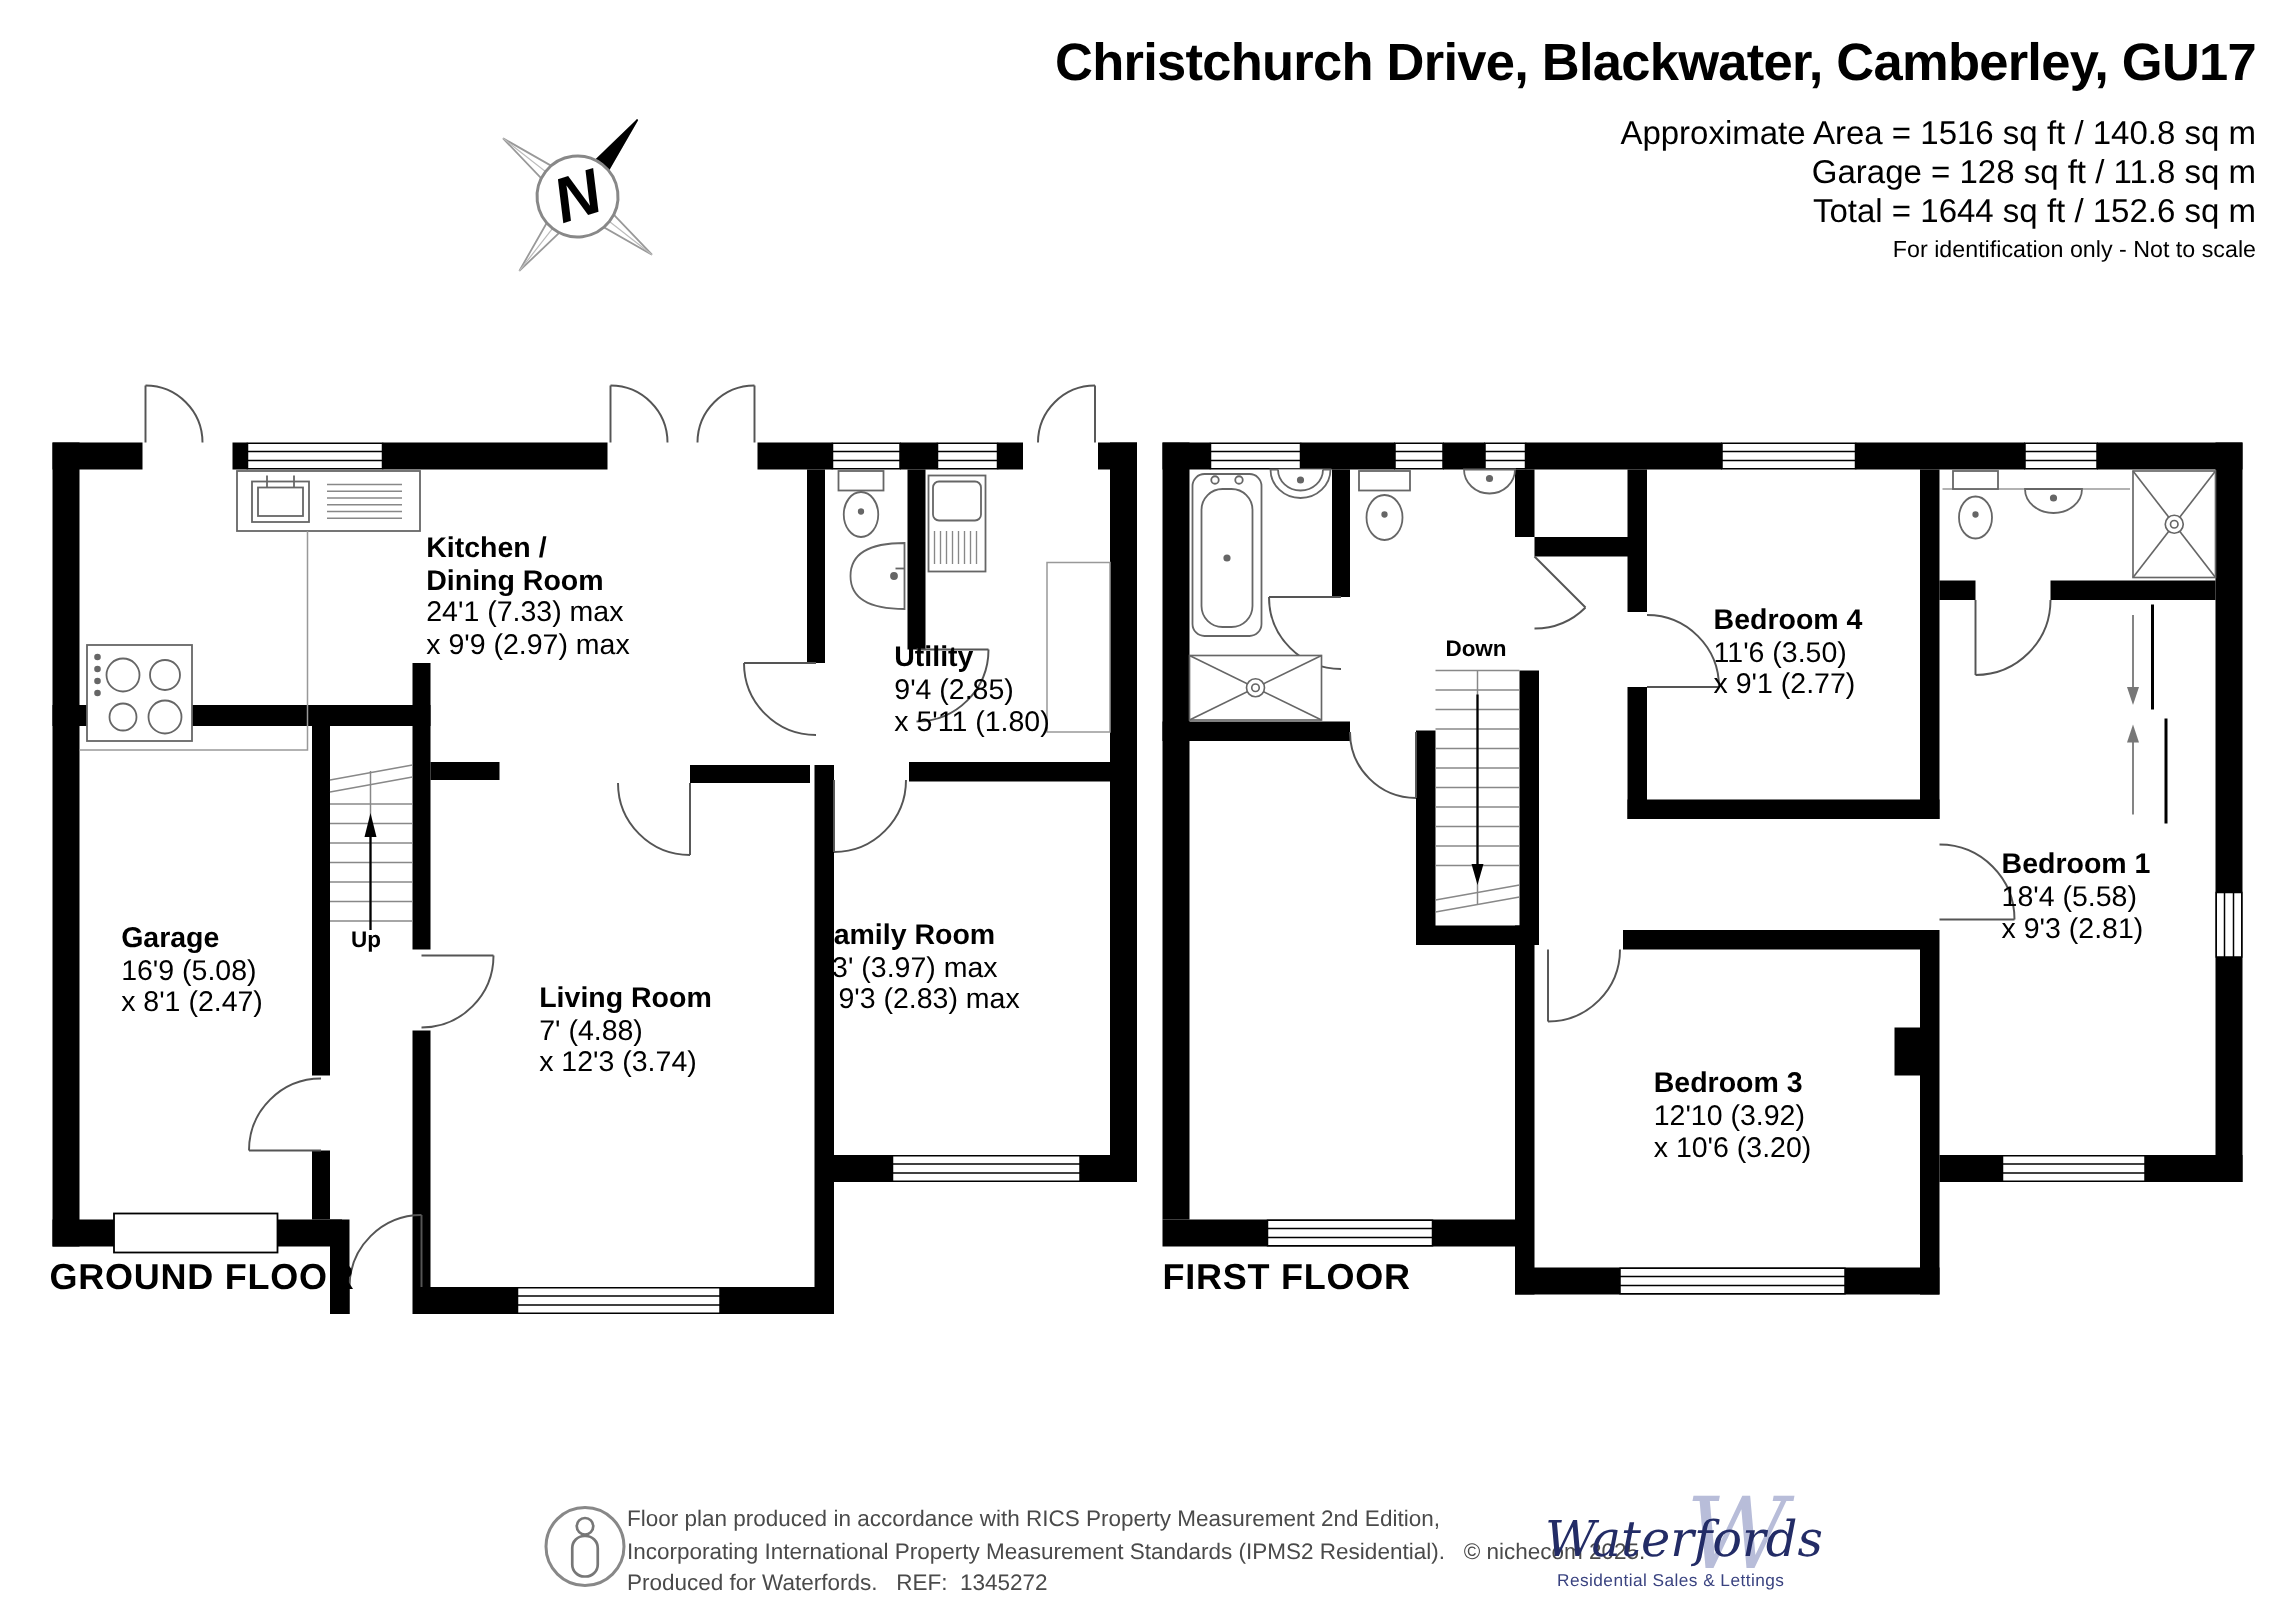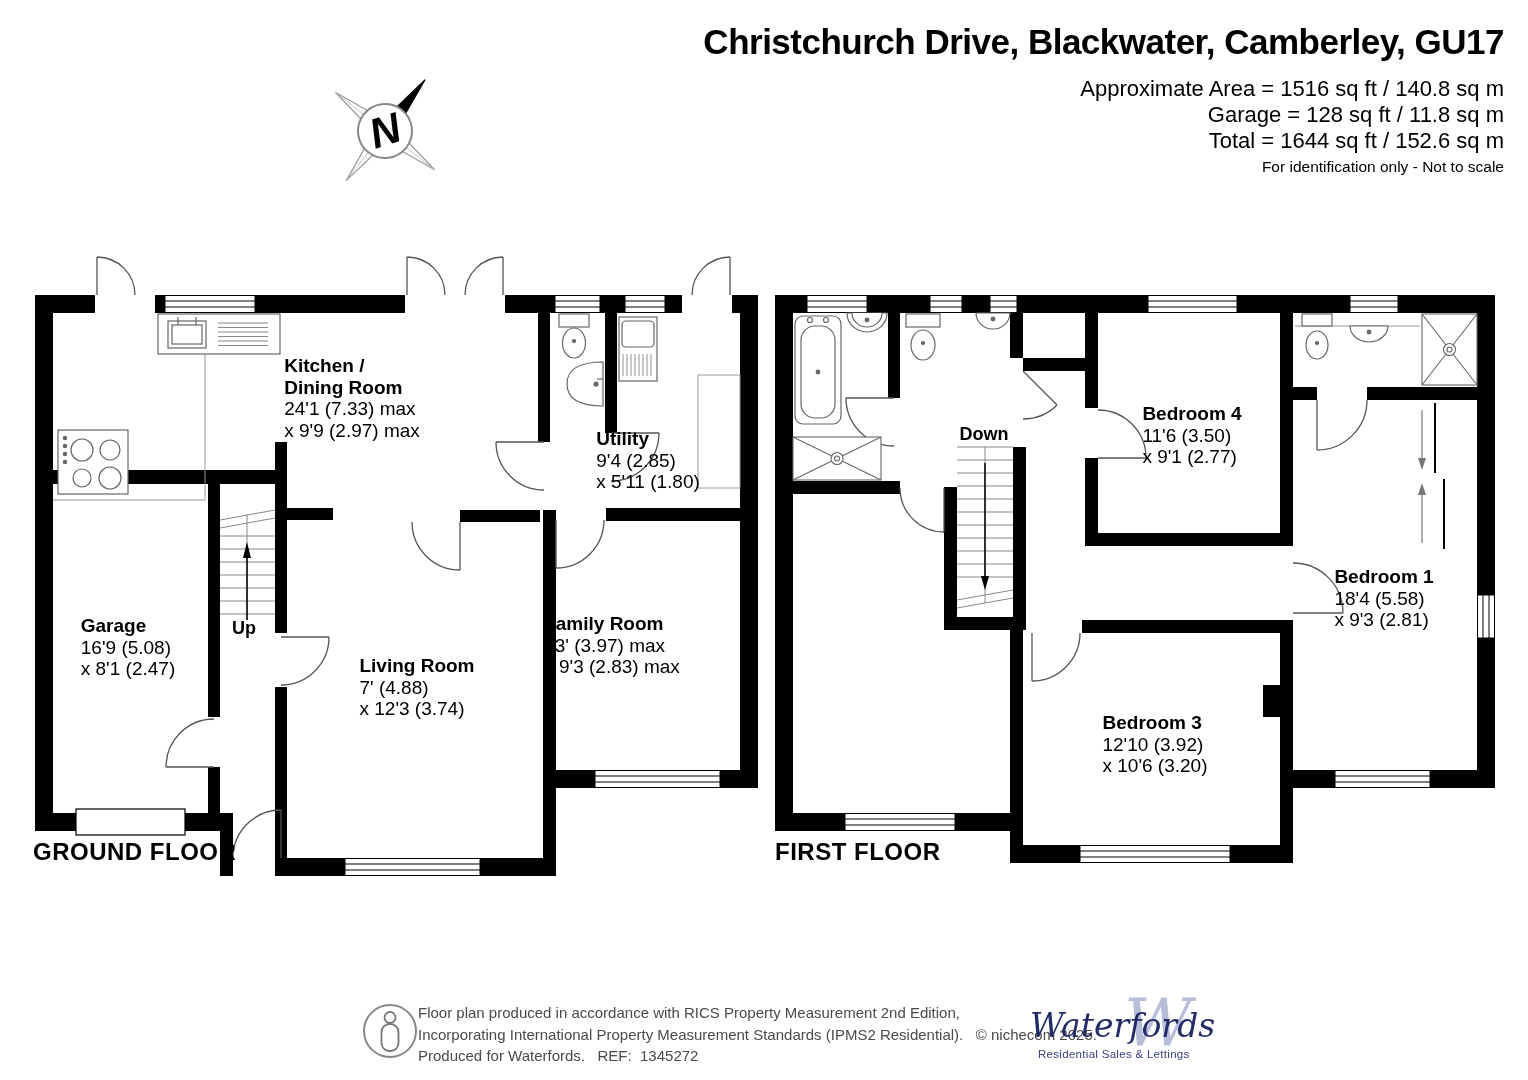--- a/index.html
+++ b/index.html
@@ -9,21 +9,21 @@
   svg{position:absolute;}
   
   .title{top:22px;right:24px;font-size:35px;font-weight:bold;text-align:right;letter-spacing:-0.5px;}
   .area-line{right:24px;font-size:22px;text-align:right;line-height:26px;}
   .a1{top:76px}.a2{top:102px}.a3{top:128px}
   .disclaimer{top:158px;right:24px;font-size:15.5px;text-align:right;}
   
   .room-label{transform:translateX(-50%);text-align:left;}
   .room-name{font-size:19px;font-weight:bold;line-height:21.5px;white-space:pre-line;}
   .room-dims{font-size:19px;line-height:21.5px;white-space:pre-line;}
-  .stairs-label{transform:translateX(-50%);font-size:18px;font-weight:bold;text-align:center;}
+  .stairs-label{transform:translateX(-50%);font-size:15px;font-weight:bold;text-align:center;}
   .floor-label{font-size:24px;font-weight:bold;letter-spacing:0.5px;}
   
   .rics-text{left:418px;top:1002px;font-size:15px;line-height:21.5px;color:#4a4a4a;white-space:pre-wrap;}
   .logo-monogram{left:1124px;top:984px;font-family:"DejaVu Serif",serif;font-style:italic;
                  font-size:66px;color:#b8bdd9;z-index:1;}
   .logo-wordmark{left:1030px;top:1006px;font-family:"DejaVu Serif",serif;font-style:italic;
                  font-size:33px;font-weight:500;color:#232c66;z-index:2;}
   .logo-tagline{left:1038px;top:1048px;font-size:11.5px;color:#3a4380;letter-spacing:0.3px;text-align:center;}
 </style>
 </head>

